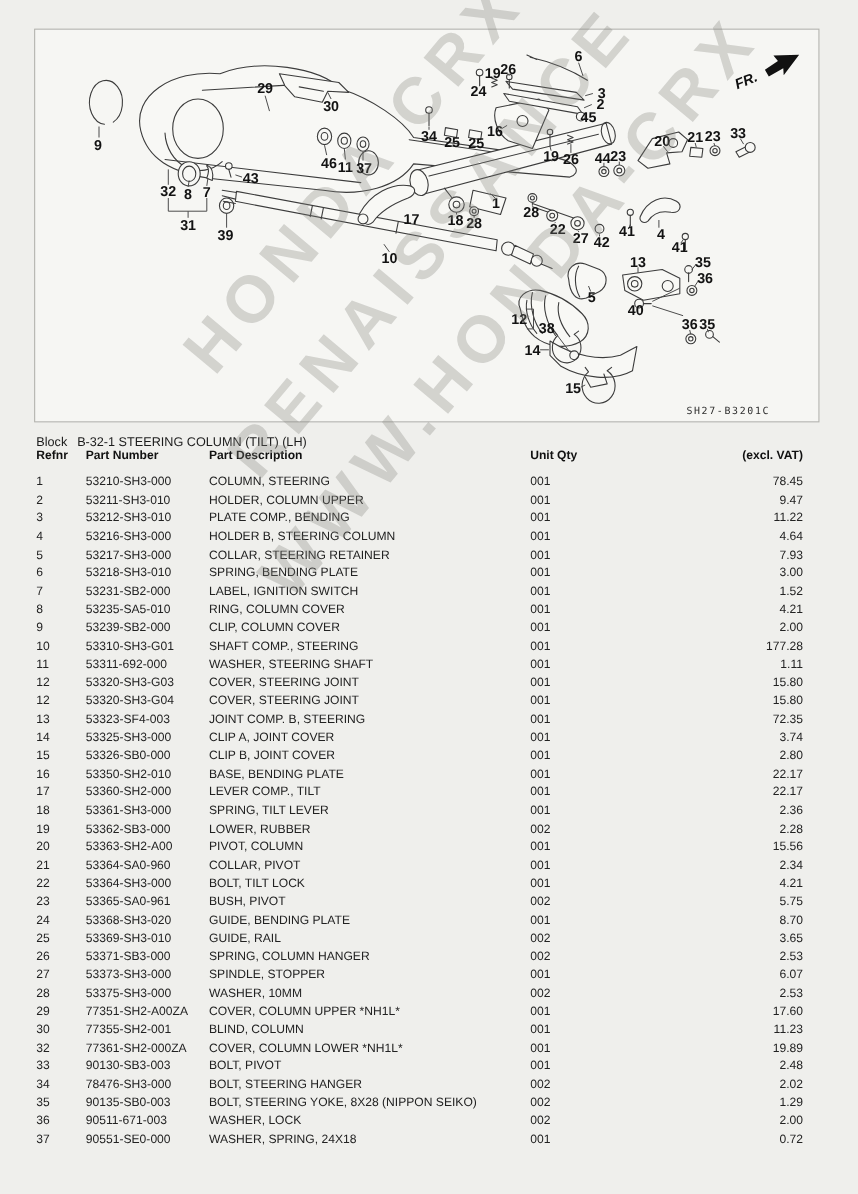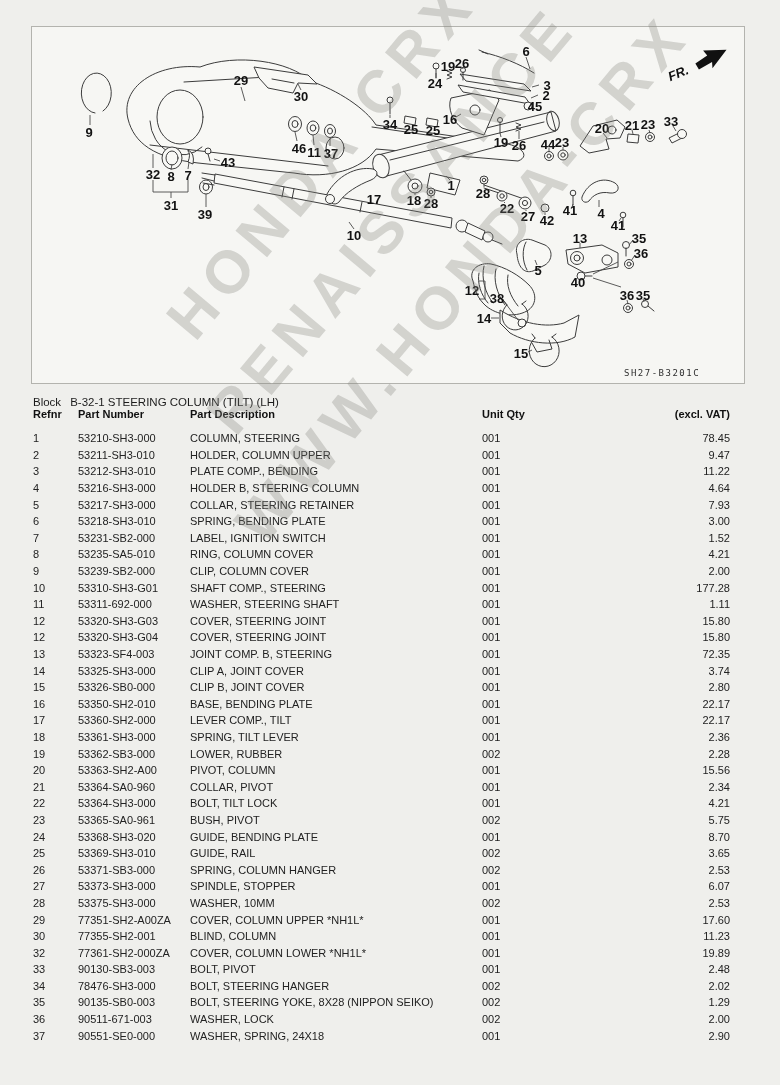--- a/index.html
+++ b/index.html
@@ -522,16 +522,16 @@
         <td class="c1">90511-671-003</td>
         <td class="c2">WASHER, LOCK</td>
         <td class="c3">002</td>
         <td class="c4">2.00</td>
       </tr>
       <tr>
         <td class="c0">37</td>
         <td class="c1">90551-SE0-000</td>
         <td class="c2">WASHER, SPRING, 24X18</td>
         <td class="c3">001</td>
-        <td class="c4">2.90</td>
+        <td class="c4">0.72</td>
       </tr>
     </tbody>
 </table>
 
 </body></html>

